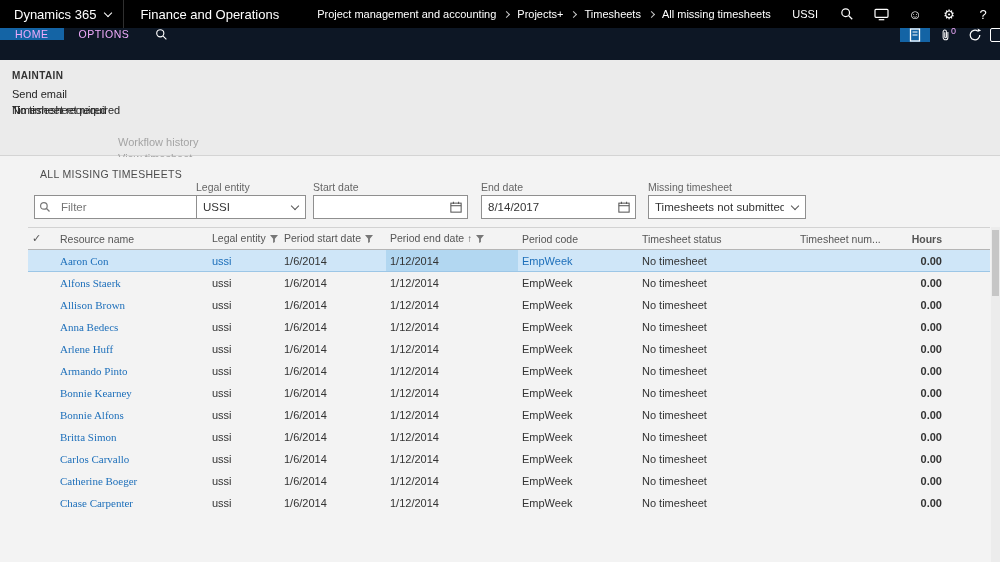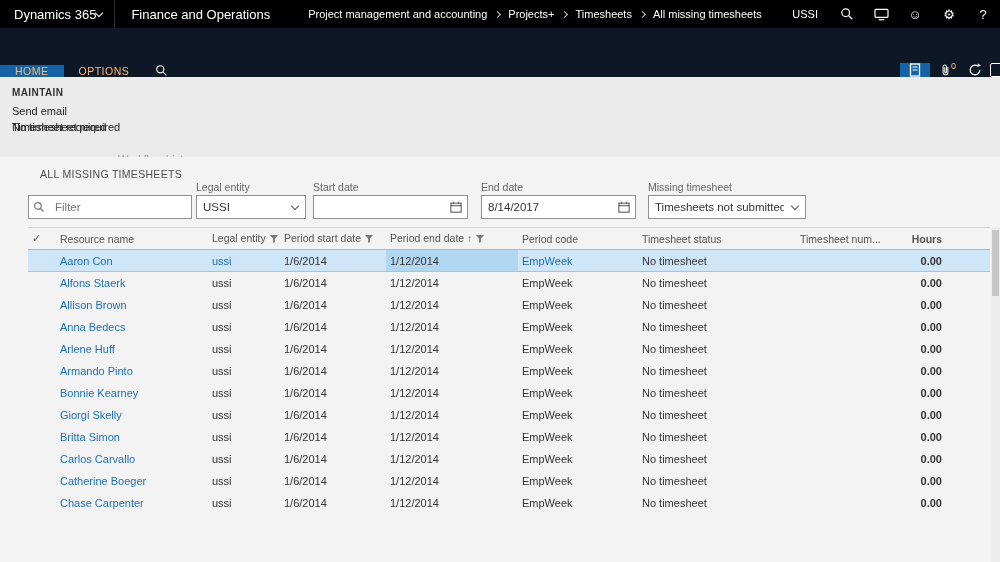--- a/index.html
+++ b/index.html
@@ -1,33 +1,33 @@
 <!DOCTYPE html>
 <html><head>
 <meta charset="utf-8">
 <style>
   * { margin:0; padding:0; box-sizing:border-box; }
   html,body { width:1000px; height:562px; overflow:hidden; }
   body { font-family:"Liberation Sans", sans-serif; background:#f3f3f3; position:relative; }
 
   
   .topbar { height:28px; background:#000; display:flex; align-items:center; color:#fff; }
-  .brand { padding:0 12px 0 14px; font-size:13px; display:flex; align-items:center; cursor:pointer; height:100%; }
+  .brand { padding:0 12px 0 14px; font-size:13px; display:flex; align-items:center; gap:9px; cursor:pointer; height:100%; }
   .chev-down { width:6px; height:6px; border-right:1.4px solid #fff; border-bottom:1.4px solid #fff; transform:rotate(45deg); margin-top:-3px; }
   .tb-divider { width:1px; height:28px; background:#2f2f2f; }
   .product { padding:0 16px; font-size:13px; cursor:pointer; }
   .breadcrumb { display:flex; align-items:center; gap:8px; font-size:11px; margin-left:22px; white-space:nowrap; }
   .bc-item { cursor:pointer; }
   .bc-sep { width:5px; height:5px; border-right:1.2px solid #c8c8c8; border-bottom:1.2px solid #c8c8c8; transform:rotate(-45deg); }
   .top-right { margin-left:auto; display:flex; align-items:center; height:100%; }
   .company { font-size:11px; padding:0 12px; cursor:pointer; }
   .top-icon { width:34px; height:28px; display:flex; align-items:center; justify-content:center; font-size:13px; cursor:pointer; }
 
   
-  .tabbar { height:49px; background:#0d1725; display:flex; align-items:flex-end; color:#fdba74; }
+  .tabbar { height:32px; background:#0d1725; display:flex; align-items:flex-start; color:#f0abfc; }
   .tab { padding:0 15px; font-size:10.5px; letter-spacing:.5px; display:flex; align-items:center; cursor:pointer; }
   .tab.active { background:#1464a5; }
   .tab-search { width:34px; display:flex; align-items:center; justify-content:center; cursor:pointer; }
   .tab-right { margin-left:auto; display:flex; align-items:stretch; }
   .bar-icon { width:30px; display:flex; align-items:center; justify-content:center; cursor:pointer; position:relative; }
   .bar-icon.blue { background:#1464a5; }
   .attach-count { font-size:9px; position:absolute; right:4px; bottom:6px; }
   .overflow-cut { width:10px; overflow:hidden; display:flex; align-items:center; }
   .overflow-cut .stub { width:18px; height:14px; border:1.4px solid #fff; border-radius:2px; flex:none; }
 
@@ -49,21 +49,21 @@
   .combo-chev { width:6px; height:6px; border-right:1.3px solid #555; border-bottom:1.3px solid #555; transform:rotate(45deg); margin-top:-3px; }
   .cal-wrap { width:22px; height:100%; display:flex; align-items:center; justify-content:center; cursor:pointer; }
   .mag-wrap { width:20px; height:100%; display:flex; align-items:center; justify-content:center; }
 
   
   .grid-wrap { position:absolute; left:28px; top:70px; width:962px; }
   table { border-collapse:collapse; table-layout:fixed; width:962px; }
   th { font-weight:normal; font-size:10.5px; color:#555; text-align:left; height:22px; border-top:1px solid #d2d2d2; border-bottom:1px solid #b5b5b5; padding:0 4px; white-space:nowrap; overflow:hidden; cursor:pointer; }
   td { font-size:11px; color:#333; height:22px; padding:0 4px; white-space:nowrap; overflow:hidden; }
   .col-hours-cell { text-align:right; padding-right:48px;font-weight:bold; }
-  a.link { color:#1d6fba; text-decoration:none; cursor:pointer; }
+  a.link { color:#1d6fba; text-decoration:none; cursor:pointer;font-family:Liberation Serif, serif; }
   tr.selected td { background:#cfe6f8; border-top:1px solid #9cc6e6; border-bottom:1px solid #9cc6e6; }
   tr.selected td[data-cell="period_end"] { background:#b2d7f1; }
   tr.selected td[data-cell="legal_entity"],
   tr.selected td[data-cell="period_code"] { color:#1d6fba; }
   .hdr-check { font-size:11px; color:#555; }
   .funnel { display:inline-block; margin-left:4px; vertical-align:-1px; }
   .sort-arrow { font-size:10px; color:#555; margin-left:3px; }
 
   
   .vscroll { position:absolute; right:0; top:70px; bottom:0; width:9px; background:#ececec; }
@@ -148,21 +148,21 @@
   <div class="action" style="left:12px; top:28px;">Send email</div>
   <div class="action disabled" style="left:118px; top:28px;">Workflow history</div>
   <div class="action" style="left:12px; top:44px;">No timesheet required</div>
   <div class="action disabled" style="left:118px; top:44px;">View timesheet</div>
   <div class="action" style="left:12px; top:44px;">Timesheet required</div>
 </div>
 
 <div class="main">
   <div class="page-title">ALL MISSING TIMESHEETS</div>
 
-  <div class="box" style="left:28px; width:164px;">
+  <div class="box" style="left:34px; width:164px;">
     <span class="mag-wrap">
       <svg width="12" height="12" viewBox="0 0 16 16">
           <circle cx="6.5" cy="6.5" r="4.4" fill="none" stroke="#777" stroke-width="1.6"></circle>
           <line x1="10" y1="10" x2="14" y2="14" stroke="#777" stroke-width="1.6"></line>
         </svg>
     </span>
     <input placeholder="Filter" style="">
   </div>
 
   <div class="filter-label" style="left:196px;">Legal entity</div>
@@ -321,21 +321,21 @@
     <td data-cell="period_start">1/6/2014</td>
     <td data-cell="period_end">1/12/2014</td>
     <td data-cell="period_code">EmpWeek</td>
     <td data-cell="status">No timesheet</td>
     <td data-cell="timesheet_num"></td>
     <td data-cell="hours" class="col-hours-cell">0.00</td>
   </tr>
 
   <tr>
     <td></td>
-    <td><a class="link" data-cell="name">Giorgi Skelly</a></td>
+    <td><a class="link" data-cell="name">Bonnie Alfons</a></td>
     <td data-cell="legal_entity">ussi</td>
     <td data-cell="period_start">1/6/2014</td>
     <td data-cell="period_end">1/12/2014</td>
     <td data-cell="period_code">EmpWeek</td>
     <td data-cell="status">No timesheet</td>
     <td data-cell="timesheet_num"></td>
     <td data-cell="hours" class="col-hours-cell">0.00</td>
   </tr>
 
   <tr>

